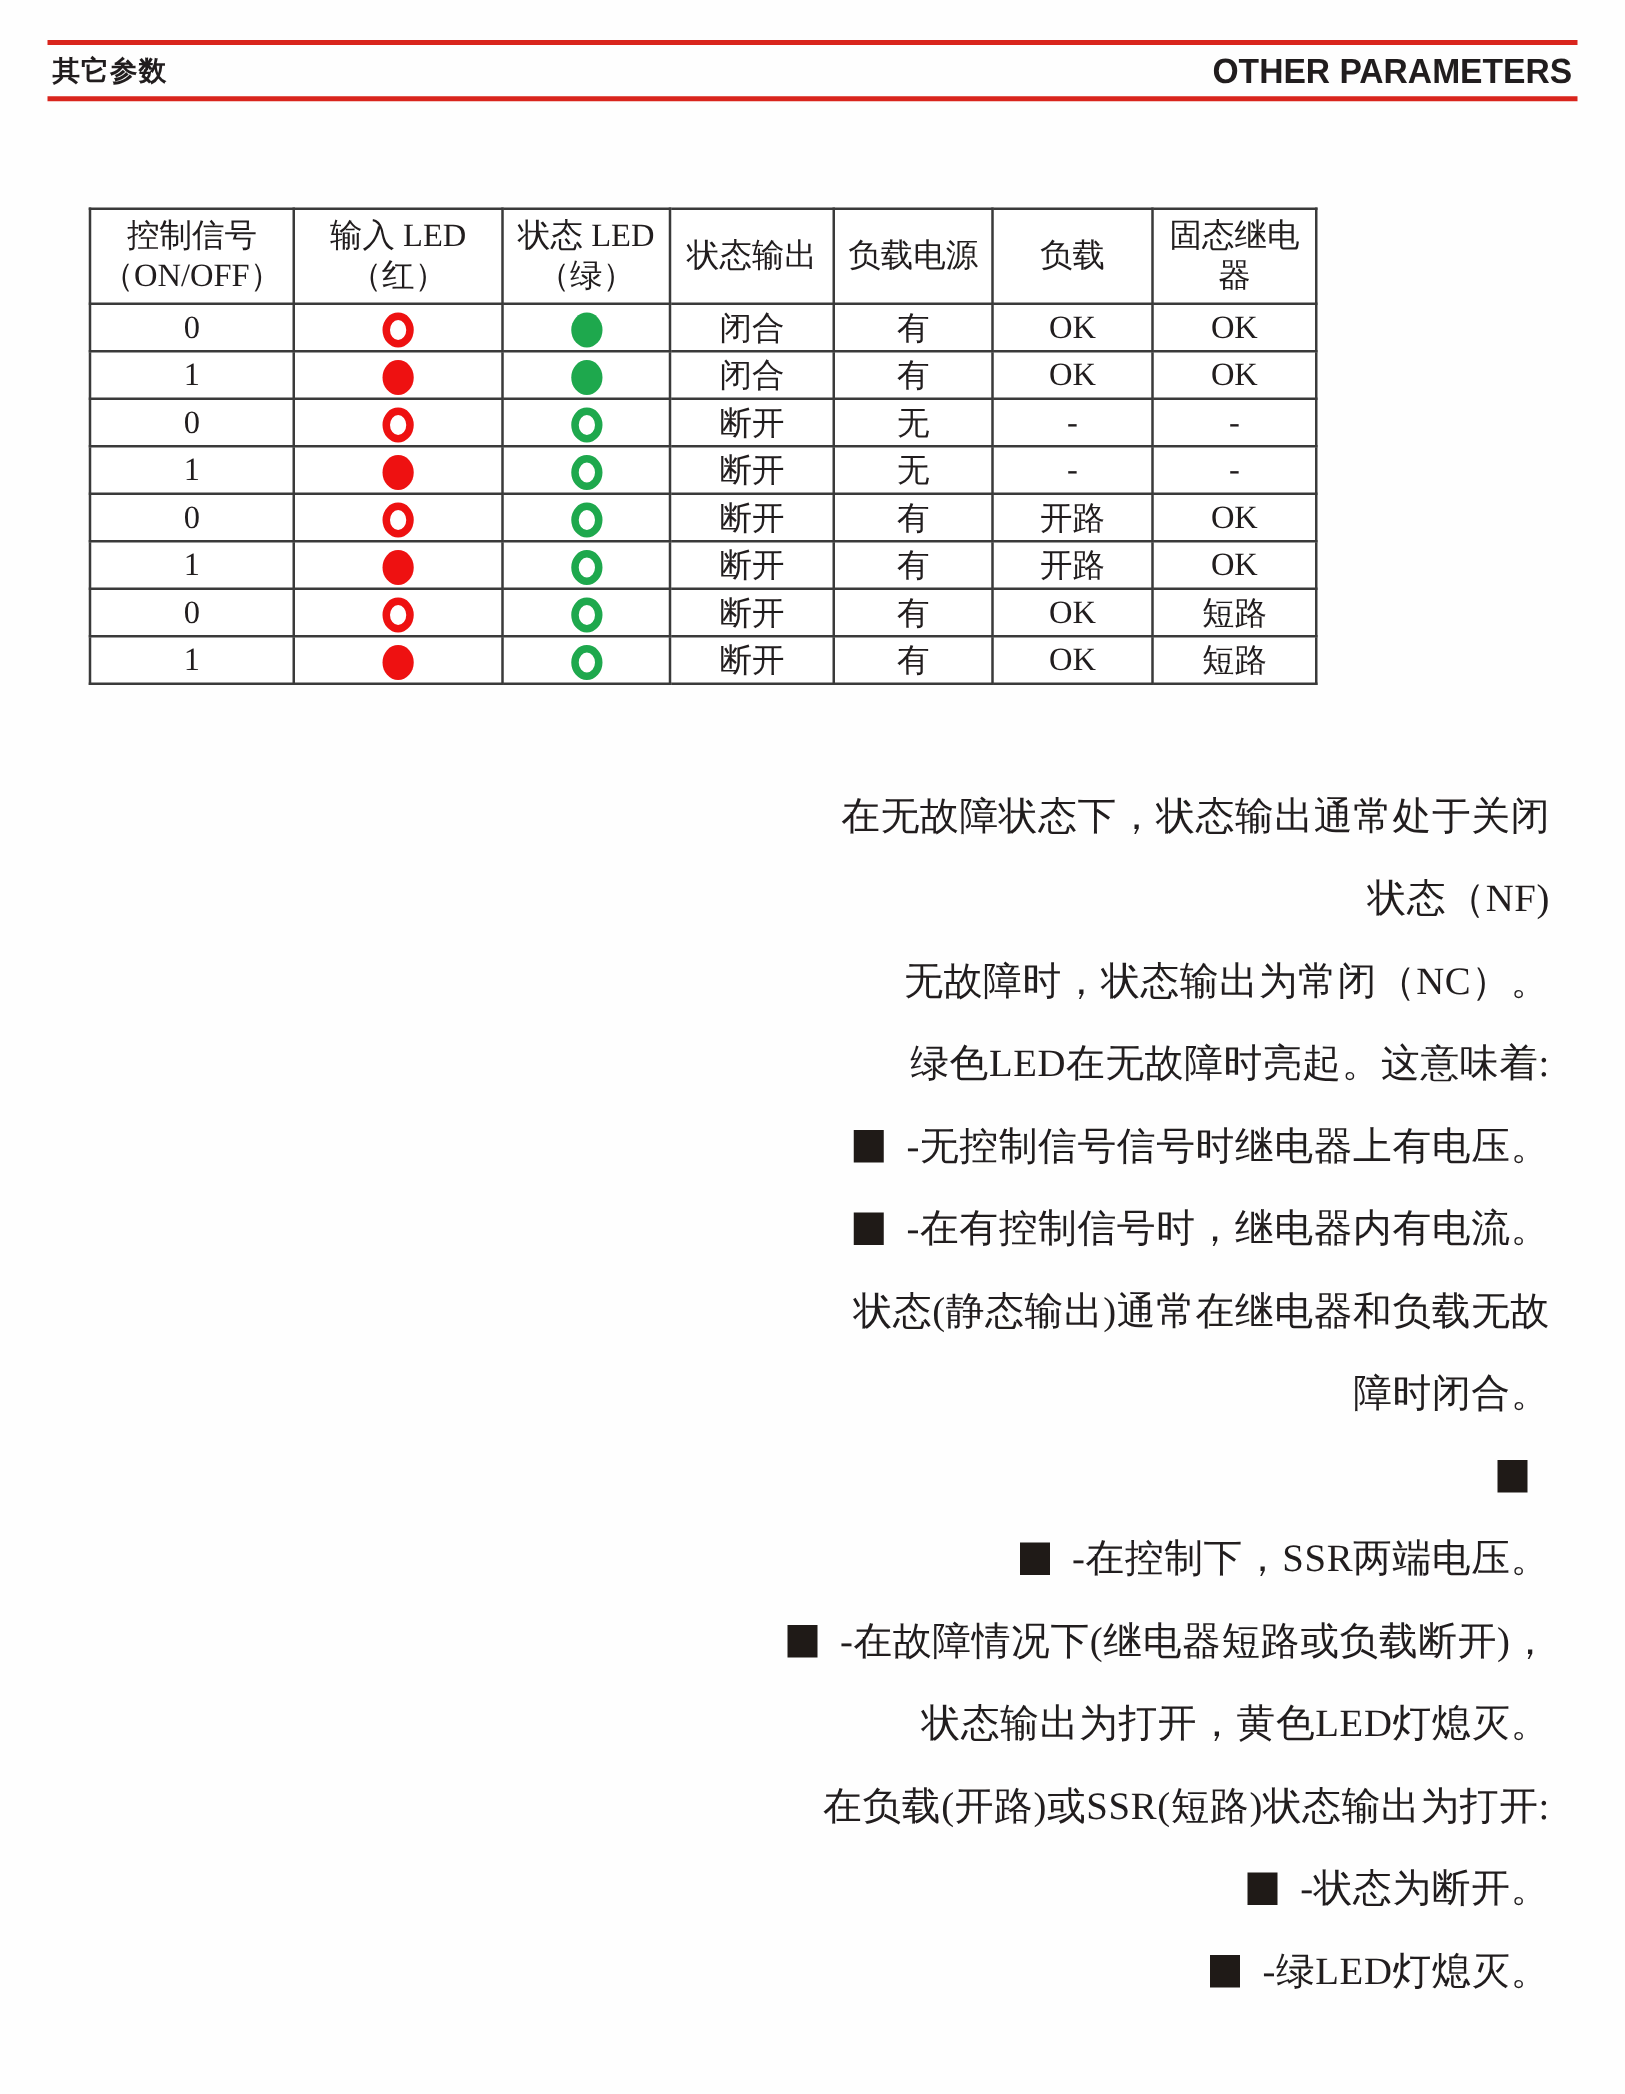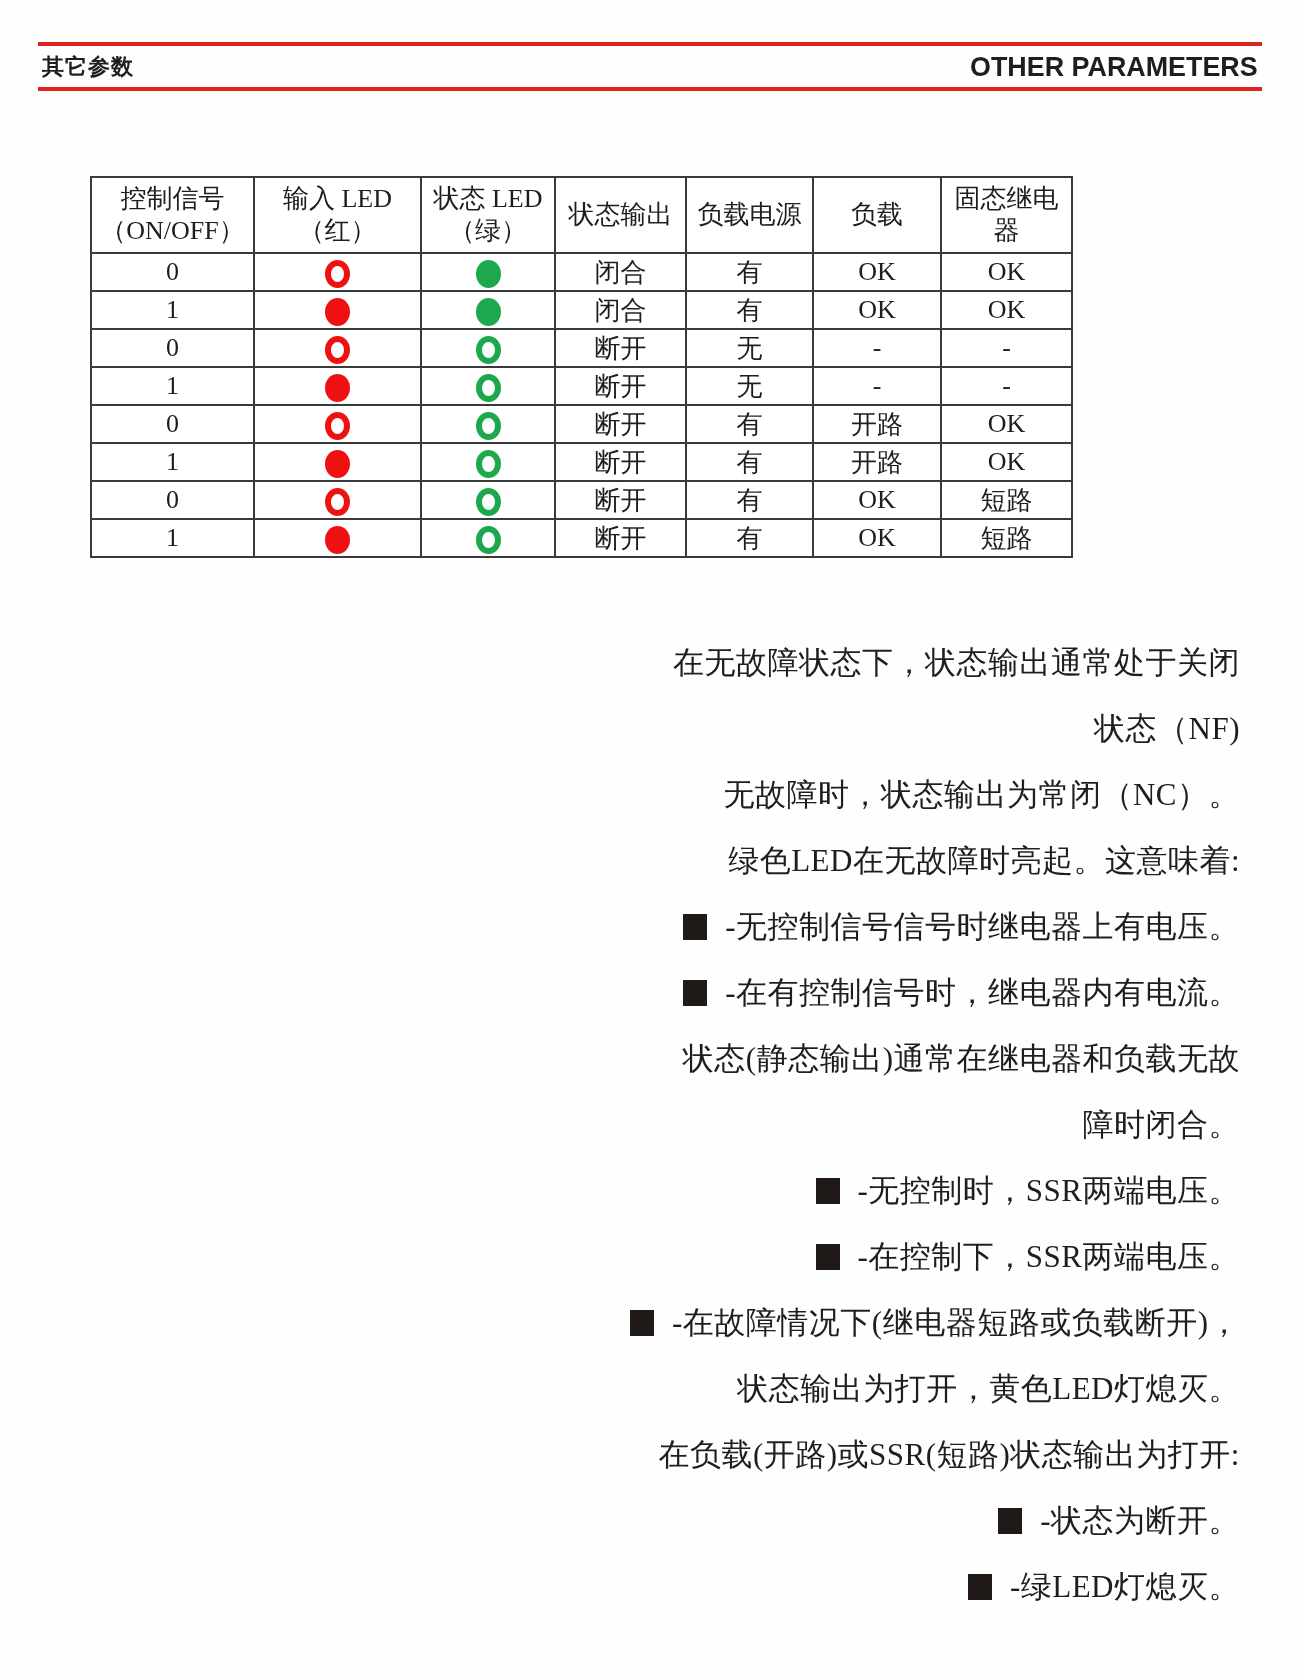--- a/index.html
+++ b/index.html
@@ -10,21 +10,21 @@
   .page {
     position: relative;
     width: 1300px;
     height: 1675px;
     background: #fefefe;
     overflow: hidden;
     font-family: "Liberation Serif", serif;
     color: #211d1e;
   }
   
-  .header { padding-top: 42px; border-radius: 18px; }
+  .header { padding-top: 32px; border-radius: 18px; }
   .rule {
     height: 4px;
     margin: 0 38px;
   }
   .title-row {
     display: flex;
     justify-content: space-between;
     align-items: center;
     margin: 0 42px;
     height: 41px;
@@ -37,21 +37,21 @@
   }
   .title-en {
     font-size: 28px;
     font-weight: 700;
     letter-spacing: 0px;
     font-family: "Liberation Sans", sans-serif;
     transform: scaleX(0.96);
     transform-origin: right center;
   }
   
-  .tbl-wrap { margin: 85px 0 0 90px; }
+  .tbl-wrap { margin: 85px 0 0 71px; }
   table.led-table {
     border-collapse: collapse;
     table-layout: fixed;
     width: 981px;
     background: #ffffff;
   }
   table.led-table th,
   table.led-table td {
     border: 2px solid #3a3a3a;
     text-align: center;
@@ -238,21 +238,21 @@
 
   <div class="notes">
       <div class="note-line"><span class="bullet-slot"></span><span class="note-text">在无故障状态下，状态输出通常处于关闭</span></div>
       <div class="note-line"><span class="bullet-slot"></span><span class="note-text">状态（NF)</span></div>
       <div class="note-line"><span class="bullet-slot"></span><span class="note-text"> 无故障时，状态输出为常闭（NC）。</span></div>
       <div class="note-line"><span class="bullet-slot"></span><span class="note-text">绿色LED在无故障时亮起。这意味着:</span></div>
       <div class="note-line"><span class="bullet-slot"><span class="bullet-square"></span></span><span class="note-text">-无控制信号信号时继电器上有电压。</span></div>
       <div class="note-line"><span class="bullet-slot"><span class="bullet-square"></span></span><span class="note-text">-在有控制信号时，继电器内有电流。</span></div>
       <div class="note-line"><span class="bullet-slot"></span><span class="note-text">状态(静态输出)通常在继电器和负载无故</span></div>
       <div class="note-line"><span class="bullet-slot"></span><span class="note-text">障时闭合。</span></div>
-      <div class="note-line"><span class="bullet-slot"><span class="bullet-square"></span></span><span class="note-text">-无控制时，SSR两端电压。</span></div>
+      <div class="note-line"><span class="bullet-slot"><span class="bullet-square"></span></span></div>
       <div class="note-line"><span class="bullet-slot"><span class="bullet-square"></span></span><span class="note-text">-在控制下，SSR两端电压。</span></div>
       <div class="note-line"><span class="bullet-slot"><span class="bullet-square"></span></span><span class="note-text">-在故障情况下(继电器短路或负载断开)，</span></div>
       <div class="note-line"><span class="bullet-slot"></span><span class="note-text">状态输出为打开，黄色LED灯熄灭。</span></div>
       <div class="note-line"><span class="bullet-slot"></span><span class="note-text">在负载(开路)或SSR(短路)状态输出为打开:</span></div>
       <div class="note-line"><span class="bullet-slot"><span class="bullet-square"></span></span><span class="note-text">-状态为断开。</span></div>
       <div class="note-line"><span class="bullet-slot"><span class="bullet-square"></span></span><span class="note-text">-绿LED灯熄灭。</span></div>
     </div>
 
 </div>
 

